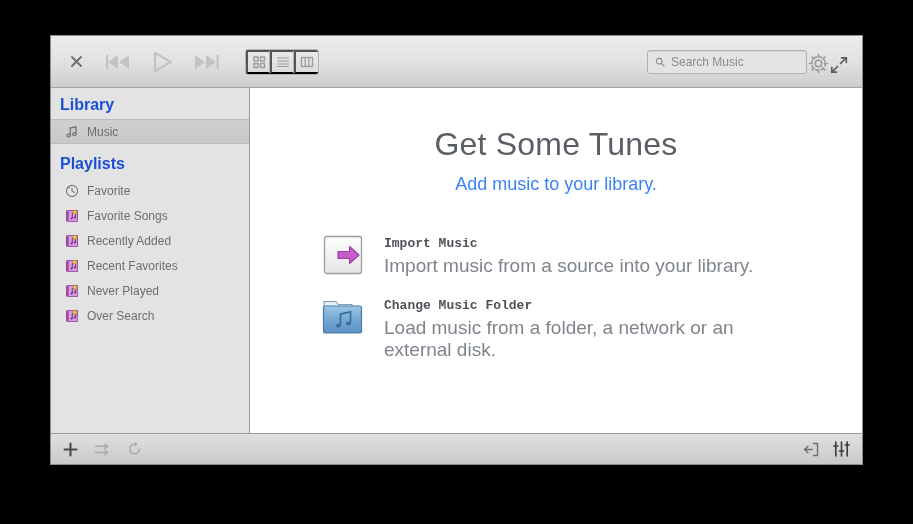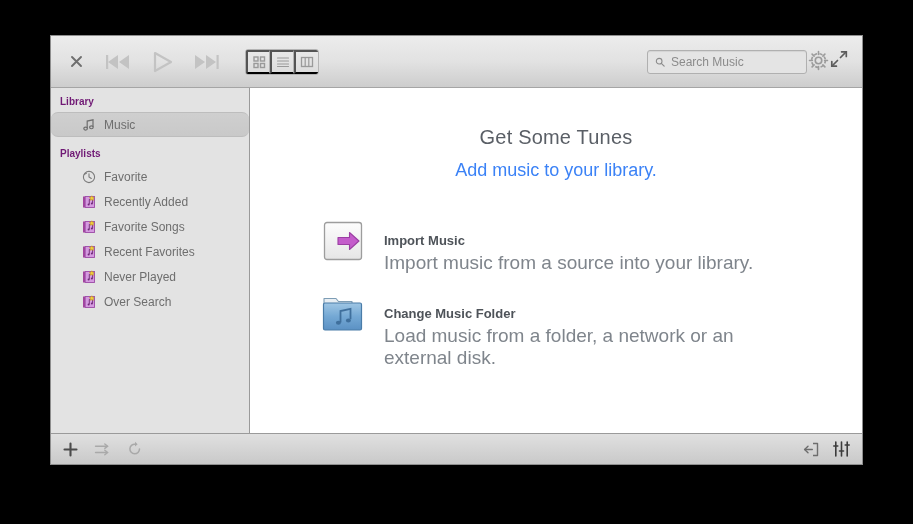--- a/index.html
+++ b/index.html
@@ -70,21 +70,21 @@
     border-right: 1px solid #b4b4b4;
     background: none;
     padding: 0;
     cursor: default;
   }
   #view-switch .vbtn:last-child { border-right: none; }
 
   #toolbar-right {
     margin-left: auto;
     display: flex;
-    align-items: flex-start;
+    align-items: flex-end;
     gap: 1px;
   }
 
   #search-box {
     width: 160px;
     height: 24px;
     background: #e4e4e4;
     border: 1px solid #b0b0b0;
     border-radius: 3px;
     display: flex;
@@ -112,34 +112,33 @@
   #sidebar {
     width: 199px;
     min-width: 199px;
     background: #e3e3e3;
     border-right: 1px solid #9a9a9a;
     box-sizing: border-box;
     padding-top: 4px;
     overflow: hidden;
   }
   .side-header {
-    font-size: 10px;
+    font-size: 16px;
     font-weight: bold;
-    color: #701a75;
+    color: #1d4ed8;
     padding: 4px 12px 5px 9px;
   }
   .side-item {
     display: flex;
     align-items: center;
     height: 25px;
-    padding-left: 30px;
+    padding-left: 13px;
     font-size: 12px;
     color: #6e6e6e;
     cursor: default;
-    border-radius: 7px;
   }
   .side-item.selected {
     background: linear-gradient(to bottom, #cfcfcf, #c9c9c9);
     border-top: 1px solid #bdbdbd;
     border-bottom: 1px solid #bdbdbd;
     height: 23px;
   }
   .side-ico {
     width: 16px; height: 16px;
     margin-right: 7px;
@@ -151,21 +150,21 @@
   #content {
     flex: 1;
     background: #fff;
     display: flex;
     flex-direction: column;
     align-items: center;
     padding-top: 38px;
     box-sizing: border-box;
   }
   #welcome-title {
-    font-size: 20px;
+    font-size: 32px;
     color: #5a5f66;
     font-weight: normal;
     margin: 0;
     letter-spacing: 0.2px;
   }
   #welcome-subtitle {
     font-size: 18px;
     color: #3b82f6;
     margin: 11px 0 0 0;
     font-weight: normal;
@@ -180,21 +179,22 @@
   .action-icon {
     width: 44px; height: 44px;
     margin-right: 19px;
     flex-shrink: 0;
     display: flex; align-items: center; justify-content: center;
   }
   .action-title {
     font-size: 13px;
     font-weight: bold;
     color: #4e5359;
-    margin-top: 14px;
+    margin-top: 3px;
+    font-family: Liberation Mono, monospace;
   }
   .action-desc {
     font-size: 19px;
     color: #7f858c;
     margin-top: 4px;
   }
 
   
   #bottombar {
     height: 31px;
@@ -340,35 +340,35 @@
         <span class="side-ico">
           <svg width="14" height="14" viewBox="0 0 14 14">
             <rect x="1" y="1.5" width="2.2" height="11" fill="#a2449e"></rect>
             <rect x="3.2" y="1.5" width="9.3" height="11" fill="#d59ae0" stroke="#9b4ba6" stroke-width="0.9"></rect>
             <path d="M7.3 9.3 V4.4 L10.6 3.7 V8.3" fill="none" stroke="#6d2a75" stroke-width="0.9"></path>
             <circle cx="6.6" cy="9.5" r="1.0" fill="#6d2a75"></circle>
             <circle cx="9.9" cy="8.6" r="1.0" fill="#6d2a75"></circle>
             <path d="M9.8 0.8 L10.55 2.3 L12.2 2.55 L11 3.7 L11.3 5.35 L9.8 4.55 L8.3 5.35 L8.6 3.7 L7.4 2.55 L9.05 2.3 Z" fill="#f5d33f" stroke="#c9a117" stroke-width="0.65" stroke-linejoin="round"></path>
           </svg>
         </span>
-        <span>Recently Added</span>
+        <span>Favorite Songs</span>
       </div>
 
       <div class="side-item">
         <span class="side-ico">
           <svg width="14" height="14" viewBox="0 0 14 14">
             <rect x="1" y="1.5" width="2.2" height="11" fill="#a2449e"></rect>
             <rect x="3.2" y="1.5" width="9.3" height="11" fill="#d59ae0" stroke="#9b4ba6" stroke-width="0.9"></rect>
             <path d="M7.3 9.3 V4.4 L10.6 3.7 V8.3" fill="none" stroke="#6d2a75" stroke-width="0.9"></path>
             <circle cx="6.6" cy="9.5" r="1.0" fill="#6d2a75"></circle>
             <circle cx="9.9" cy="8.6" r="1.0" fill="#6d2a75"></circle>
             <path d="M9.8 0.8 L10.55 2.3 L12.2 2.55 L11 3.7 L11.3 5.35 L9.8 4.55 L8.3 5.35 L8.6 3.7 L7.4 2.55 L9.05 2.3 Z" fill="#f5d33f" stroke="#c9a117" stroke-width="0.65" stroke-linejoin="round"></path>
           </svg>
         </span>
-        <span>Favorite Songs</span>
+        <span>Recently Added</span>
       </div>
 
       <div class="side-item">
         <span class="side-ico">
           <svg width="14" height="14" viewBox="0 0 14 14">
             <rect x="1" y="1.5" width="2.2" height="11" fill="#a2449e"></rect>
             <rect x="3.2" y="1.5" width="9.3" height="11" fill="#d59ae0" stroke="#9b4ba6" stroke-width="0.9"></rect>
             <path d="M7.3 9.3 V4.4 L10.6 3.7 V8.3" fill="none" stroke="#6d2a75" stroke-width="0.9"></path>
             <circle cx="6.6" cy="9.5" r="1.0" fill="#6d2a75"></circle>
             <circle cx="9.9" cy="8.6" r="1.0" fill="#6d2a75"></circle>

